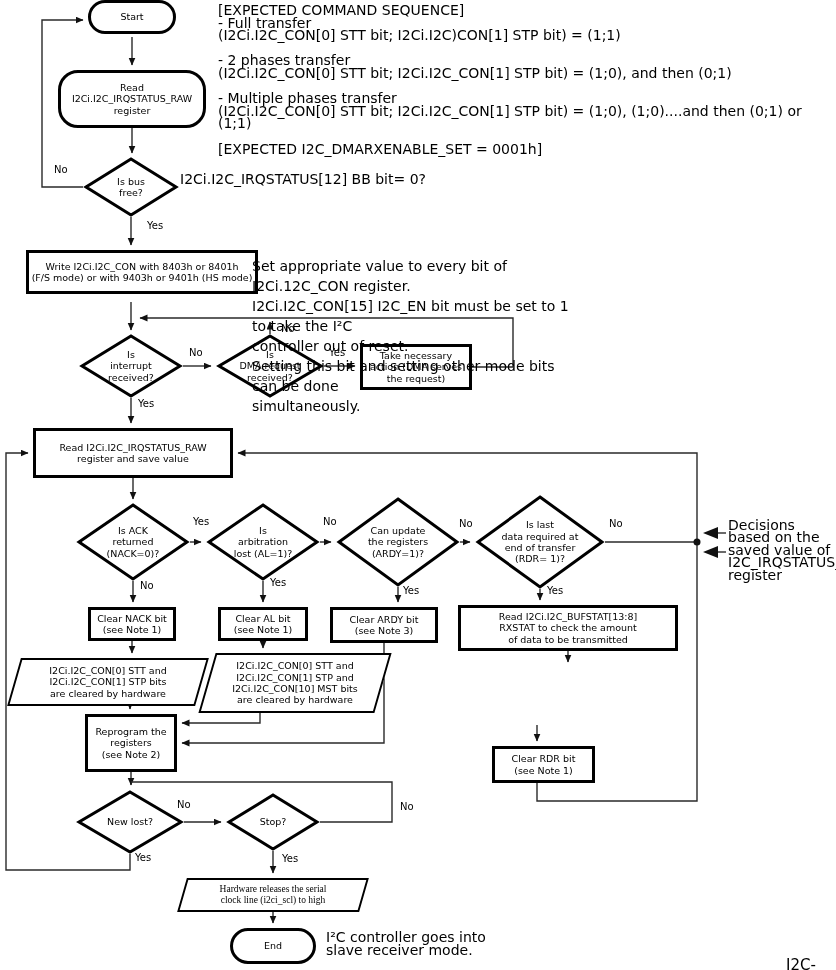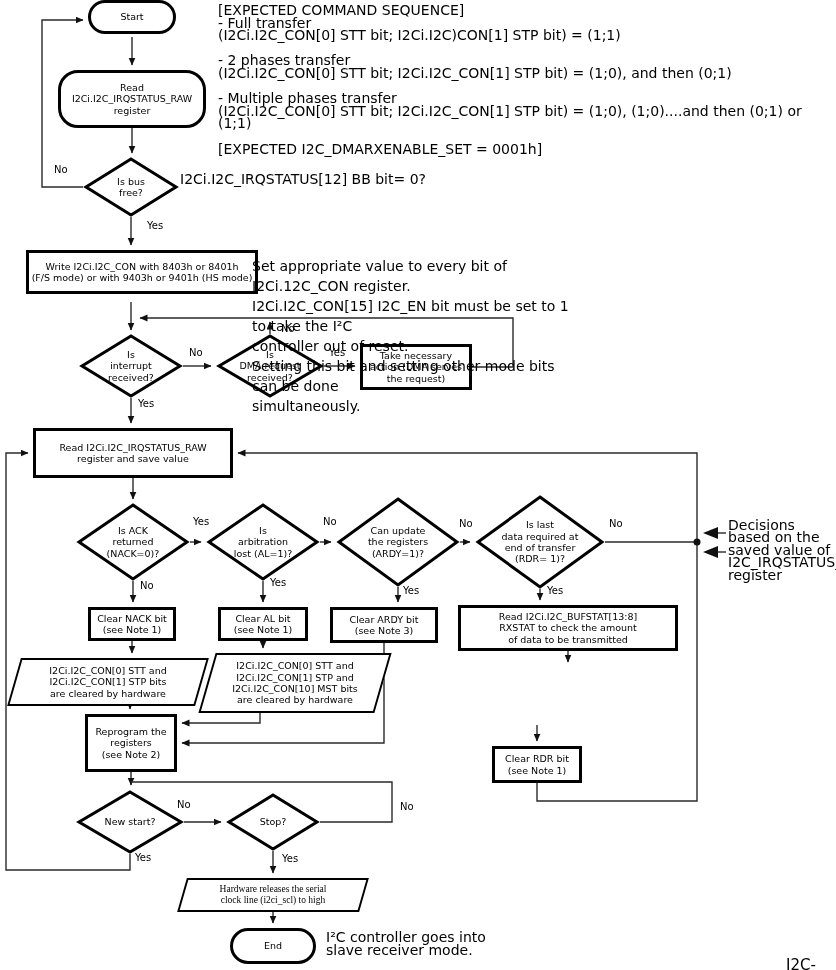--- a/index.html
+++ b/index.html
@@ -179,29 +179,29 @@
 I2Ci.I2C_CON[1] STP and
 I2Ci.I2C_CON[10] MST bits
 are cleared by hardware</span></div>
 
 
   <div class="node proc" style="left:85px;top:714px;width:92px;height:58px;">
     <span>Reprogram the
 registers
 (see Note 2)</span></div>
 
-  <div class="node proc" style="left:492px;top:746px;width:90px;height:37px;">
+  <div class="node proc" style="left:492px;top:746px;width:103px;height:37px;">
     <span>Clear RDR bit
 (see Note 1)</span></div>
 
   <div class="node diamond" style="left:76px;top:790px;width:108px;height:64px;">
     <svg viewBox="0 0 108 64">
         <polygon points="54,2 105,32 54,62 3,32" fill="#fff" stroke="#000" stroke-width="3"></polygon>
       </svg>
-    <span>New start?</span></div>
+    <span>New lost?</span></div>
 
   <div class="node diamond" style="left:226px;top:793px;width:94px;height:58px;">
     <svg viewBox="0 0 94 58">
         <polygon points="47,2 91,29 47,56 3,29" fill="#fff" stroke="#000" stroke-width="3"></polygon>
       </svg>
     <span>Stop?</span></div>
 
   <div class="node para" style="left:182px;top:878px;width:182px;height:34px;font-family:Liberation Serif, serif;">
     <div class="pbg"></div>
     <span>Hardware releases the serial

